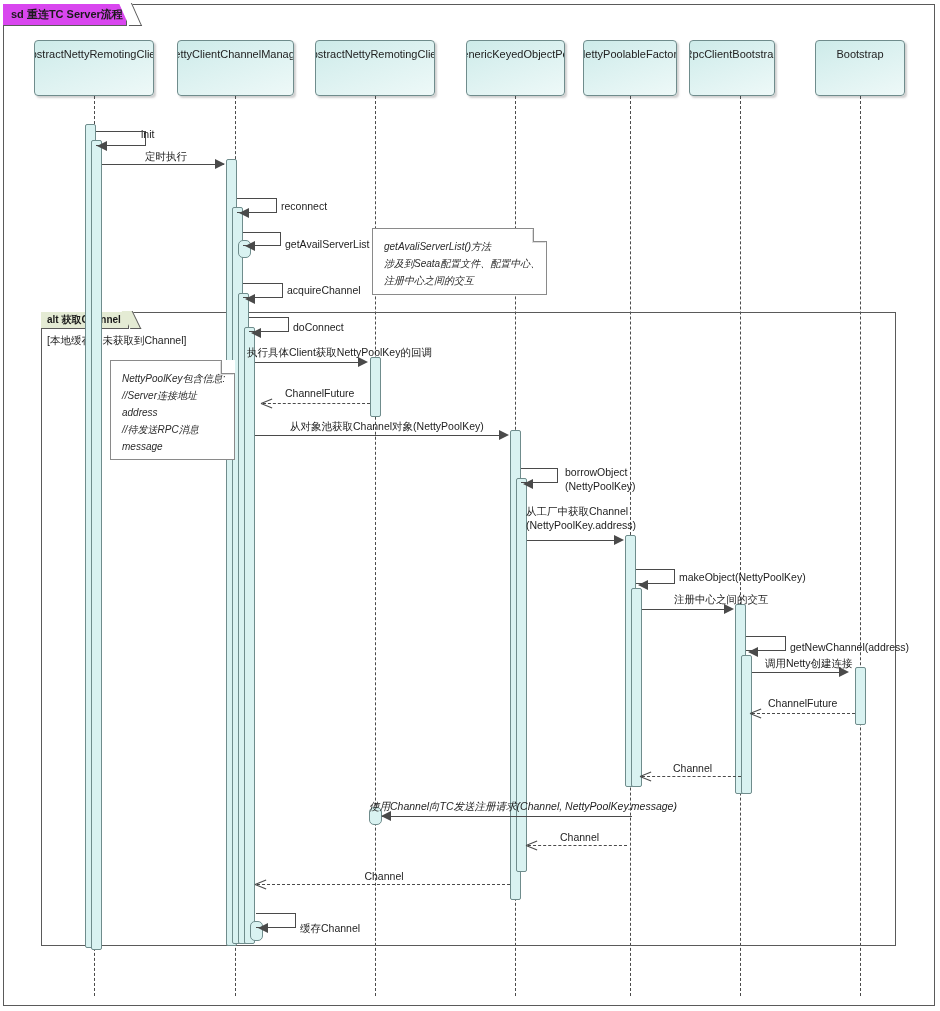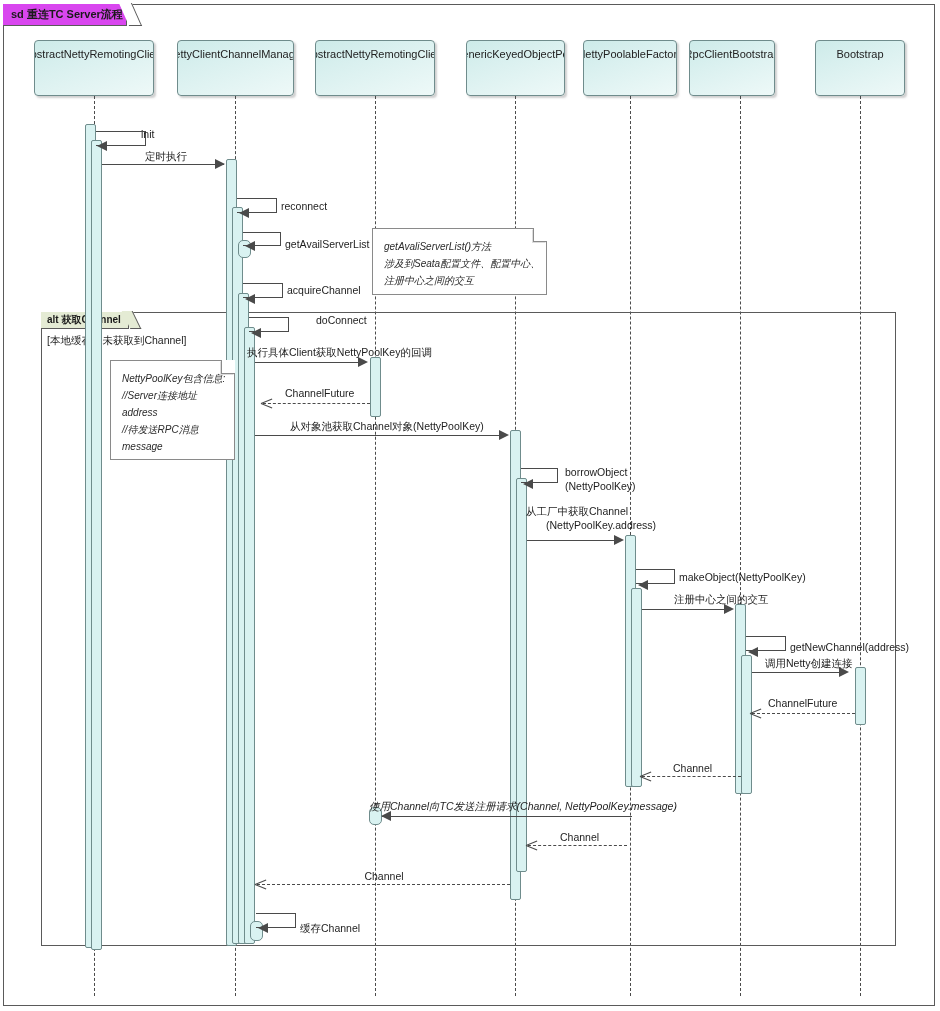--- a/index.html
+++ b/index.html
@@ -167,21 +167,21 @@
   <div class="self" style="left:243px;top:232px;width:38px;height:14px;"></div>
   <div class="arrow-l" style="left:245px;top:241px;"></div>
   <div class="lbl" style="left:285px;top:238px;">getAvailServerList</div>
 
   <div class="self" style="left:243px;top:283px;width:40px;height:15px;"></div>
   <div class="arrow-l" style="left:245px;top:294px;"></div>
   <div class="lbl" style="left:287px;top:284px;">acquireChannel</div>
 
   <div class="self" style="left:249px;top:317px;width:40px;height:15px;"></div>
   <div class="arrow-l" style="left:251px;top:328px;"></div>
-  <div class="lbl" style="left:293px;top:314px;margin-left:23px;">doConnect</div>
+  <div class="lbl" style="left:293px;top:321px;">doConnect</div>
 
   <div class="msg" style="left:255px;top:362px;width:110px;"></div>
   <div class="arrow-r" style="left:358px;top:357px;"></div>
   <div class="lbl" style="left:247px;top:346px;">执行具体Client获取NettyPoolKey的回调</div>
 
   <div class="msg dash" style="left:263px;top:403px;width:107px;"></div>
   <div class="arrow-open-l" style="left:261px;top:398px;"></div>
   <div class="lbl" style="left:285px;top:387px;">ChannelFuture</div>
 
   <div class="msg" style="left:255px;top:435px;width:250px;"></div>
@@ -189,21 +189,21 @@
   <div class="lbl" style="left:290px;top:420px;">从对象池获取Channel对象(NettyPoolKey)</div>
 
   <div class="self" style="left:521px;top:468px;width:37px;height:15px;"></div>
   <div class="arrow-l" style="left:523px;top:479px;"></div>
   <div class="lbl" style="left:565px;top:466px;">borrowObject</div>
   <div class="lbl" style="left:565px;top:480px;">(NettyPoolKey)</div>
 
   <div class="msg" style="left:527px;top:540px;width:93px;"></div>
   <div class="arrow-r" style="left:614px;top:535px;"></div>
   <div class="lbl" style="left:526px;top:505px;">从工厂中获取Channel</div>
-  <div class="lbl" style="left:526px;top:519px;padding-left:20px;">(NettyPoolKey.address)</div>
+  <div class="lbl" style="left:526px;top:519px;">(NettyPoolKey.address)</div>
 
   <div class="self" style="left:636px;top:569px;width:39px;height:15px;"></div>
   <div class="arrow-l" style="left:638px;top:580px;"></div>
   <div class="lbl" style="left:679px;top:571px;">makeObject(NettyPoolKey)</div>
 
   <div class="msg" style="left:642px;top:609px;width:88px;"></div>
   <div class="arrow-r" style="left:724px;top:604px;"></div>
   <div class="lbl" style="left:674px;top:593px;">注册中心之间的交互</div>
 
   <div class="self" style="left:746px;top:636px;width:40px;height:15px;"></div>

